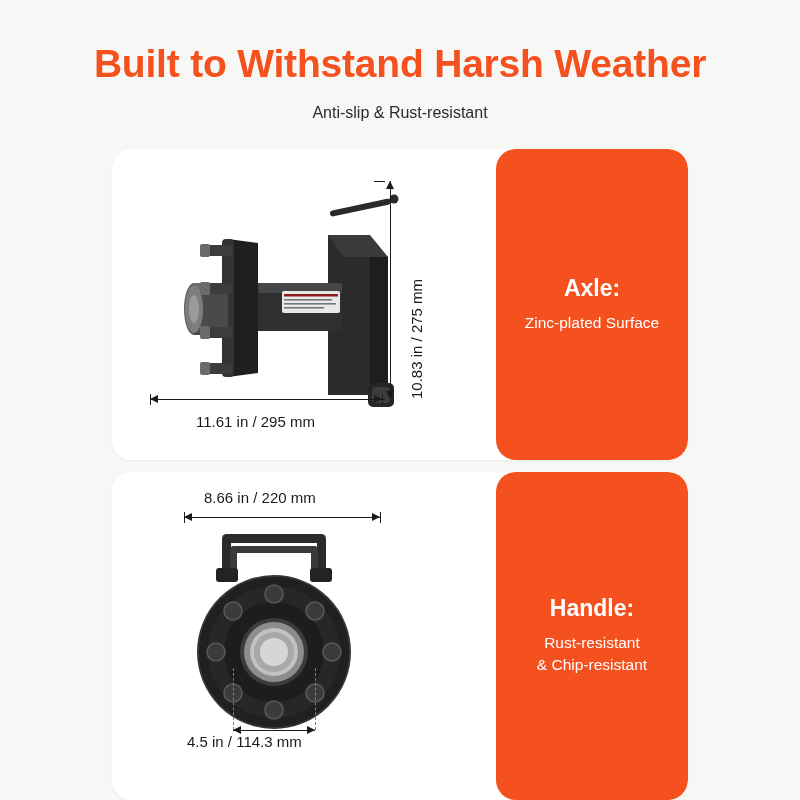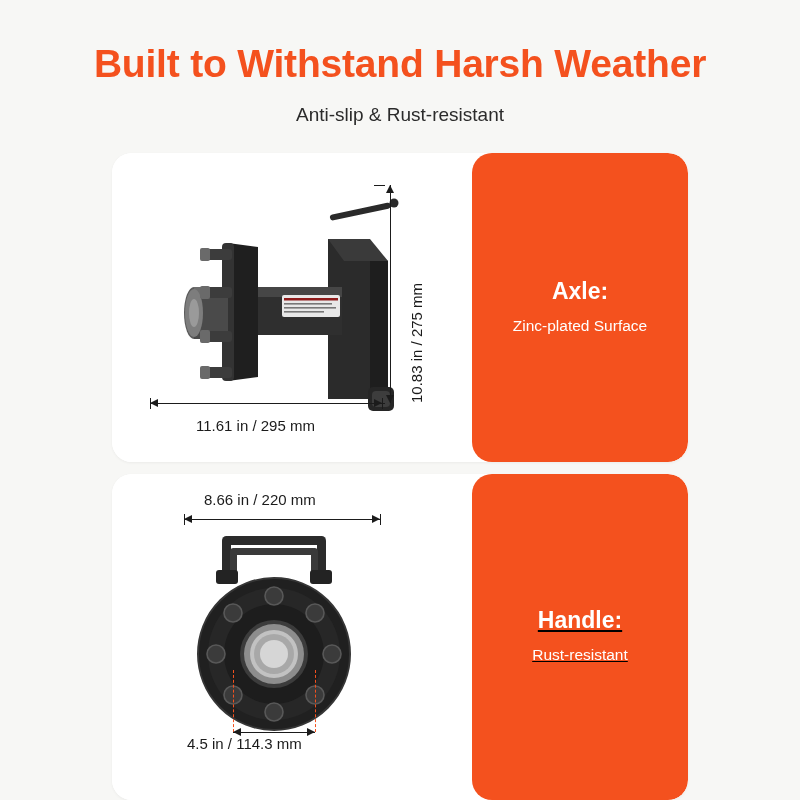--- a/index.html
+++ b/index.html
@@ -20,45 +20,45 @@
   .headline {
     margin-top: 42px;
     font-size: 39px;
     font-weight: bold;
     color: #f4511e;
     letter-spacing: -0.2px;
     text-align: center;
   }
   .subhead {
     margin-top: 18px;
-    font-size: 19px;
+    font-size: 16px;
     color: #2b2b2b;
     text-align: center;
     font-weight: 400;
   }
 
   .card {
     position: relative;
     width: 576px;
     background: #ffffff;
     border-radius: 20px;
     display: flex;
     overflow: hidden;
     box-shadow: 0 1px 3px rgba(0,0,0,0.05);
   }
   .card-1 { margin-top: 27px; height: 312px; }
-  .card-2 { margin-top: 12px; height: 330px; text-decoration: underline; }
+  .card-2 { margin-top: 12px; height: 330px; }
 
   .card-left {
     position: relative;
     flex: 1 1 auto;
     background: #ffffff;
   }
   .card-right {
-    width: 216px;
+    width: 192px;
     background: #f4511e;
     border-radius: 20px;
     display: flex;
     flex-direction: column;
     align-items: center;
     justify-content: center;
     color: #ffffff;
     padding: 0 12px;
     text-align: center;
   }
@@ -250,17 +250,18 @@
       <div class="dim-line-h" style="left:121px; top:258px; width:82px;"></div>
       <div class="arrow arrow-l" style="left:121px; top:254px;"></div>
       <div class="arrow arrow-r" style="left:195px; top:254px;"></div>
       <div class="dim-label" style="left:75px; top:261px;">4.5 in / 114.3 mm</div>
     </div>
 
     <div class="card-right">
       <div class="right-title">Handle:</div>
       <div class="right-sub">
         <div>Rust-resistant</div>
+        <div>&amp; Chip-resistant</div>
       </div>
     </div>
   </div>
 
 </div>
 
 </body></html>

